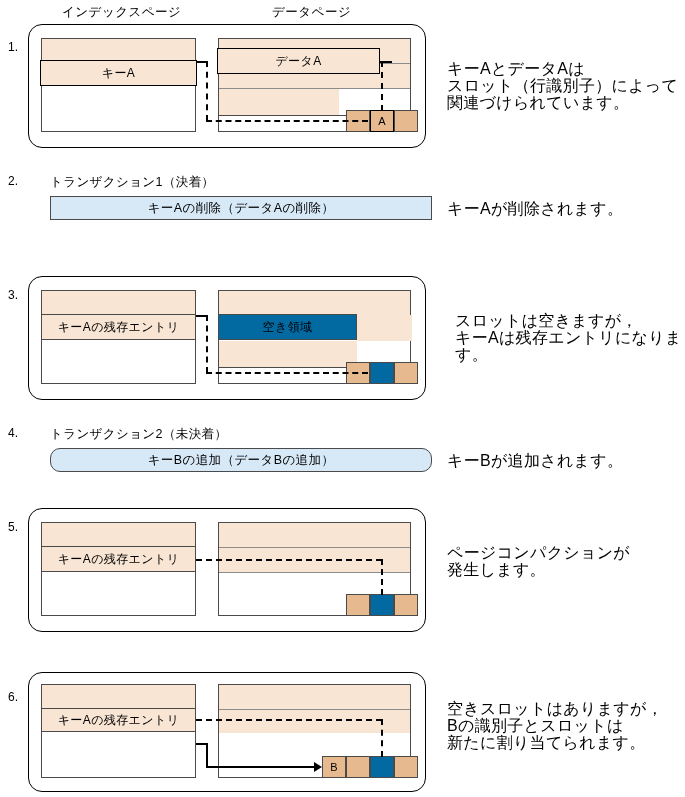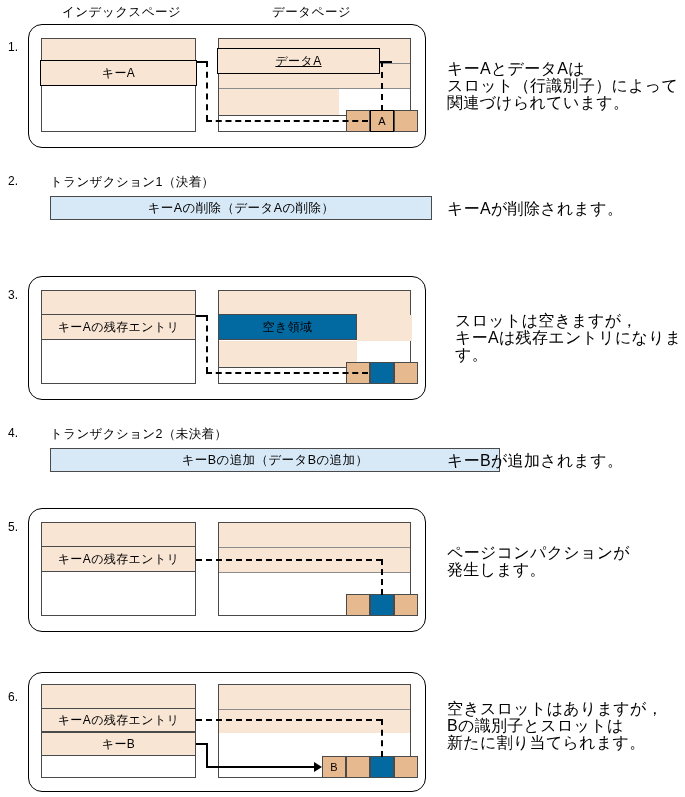--- a/index.html
+++ b/index.html
@@ -64,21 +64,21 @@
     <div class="band tan" style="left:0;top:0;width:100%;height:24px;"></div>
   </div>
   <div class="lbl tan bordk" style="left:40px;top:60px;width:157px;height:26px;">キーA</div>
 
   <div class="page" style="left:218px;top:38px;width:193px;height:94px;">
     <div class="band tan" style="left:0;top:0;width:100%;height:24px;"></div>
     <div class="band tan" style="left:0;top:24px;width:100%;height:26px;border-top:1px solid #8c8c8c;border-bottom:1px solid #8c8c8c;"></div>
     <div class="band tan" style="left:0;top:50px;width:120px;height:26px;"></div>
     <div class="band" style="left:0;top:76px;width:100%;height:16px;border-top:1px solid #4a4a4a;"></div>
   </div>
-  <div class="lbl tan bordk" style="left:217px;top:48px;width:163px;height:26px;text-decoration:underline;">データA</div>
+  <div class="lbl tan bordk" style="left:217px;top:48px;width:163px;height:26px;">データA</div>
 
   <div class="band slot bord" style="left:346px;top:110px;width:24px;height:22px;"></div>
   <div class="lbl slot bordk" style="left:370px;top:110px;width:24px;height:22px;font-size:11px;">A</div>
   <div class="band slot bord" style="left:394px;top:110px;width:24px;height:22px;"></div>
 
   <div class="sol-h" style="left:196px;top:61px;width:12px;"></div>
   <div class="dash-v" style="left:206px;top:61px;height:60px;"></div>
   <div class="dash-h" style="left:206px;top:120px;width:162px;"></div>
   <div class="sol-h" style="left:380px;top:61px;width:12px;"></div>
   <div class="dash-v" style="left:381px;top:61px;height:50px;"></div>
@@ -114,21 +114,21 @@
 
   <div class="sol-h" style="left:196px;top:315px;width:12px;"></div>
   <div class="dash-v" style="left:206px;top:315px;height:58px;"></div>
   <div class="dash-h" style="left:206px;top:372px;width:162px;"></div>
 
   <div class="note" style="left:455px;top:312px;">スロットは空きますが，
 キーAは残存エントリになります。</div>
 
   <div class="stepnum" style="left:8px;top:426px;">4.</div>
   <div class="txtitle" style="left:50px;top:426px;">トランザクション2（未決着）</div>
-  <div class="txbar" style="left:50px;top:448px;width:450px;height:24px;">キーBの追加（データBの追加）</div>
+  <div class="txbar" style="left:50px;top:448px;width:382px;height:24px;border-radius:10px;">キーBの追加（データBの追加）</div>
   <div class="note" style="left:447px;top:452px;">キーBが追加されます。</div>
 
   <div class="stepnum" style="left:8px;top:520px;">5.</div>
   <div class="capsule" style="left:28px;top:508px;width:396px;height:122px;"></div>
 
   <div class="page" style="left:41px;top:522px;width:155px;height:94px;">
     <div class="band tan" style="left:0;top:0;width:100%;height:24px;"></div>
   </div>
   <div class="lbl tan bord" style="left:41px;top:546px;width:155px;height:26px;">キーAの残存エントリ</div>
 
@@ -147,21 +147,20 @@
   <div class="note" style="left:447px;top:544px;">ページコンパクションが
 発生します。</div>
 
   <div class="stepnum" style="left:8px;top:690px;">6.</div>
   <div class="capsule" style="left:28px;top:672px;width:396px;height:118px;"></div>
 
   <div class="page" style="left:41px;top:684px;width:155px;height:94px;">
     <div class="band tan" style="left:0;top:0;width:100%;height:24px;"></div>
   </div>
   <div class="lbl tan bord" style="left:41px;top:708px;width:155px;height:24px;">キーAの残存エントリ</div>
-  <div class="lbl tan bord" style="left:41px;top:732px;width:155px;height:24px;">キーB</div>
 
   <div class="page" style="left:218px;top:684px;width:193px;height:94px;">
     <div class="band tan" style="left:0;top:0;width:100%;height:24px;"></div>
     <div class="band tan" style="left:0;top:24px;width:100%;height:24px;border-top:1px solid #8c8c8c;"></div>
   </div>
 
   <div class="lbl slot bord" style="left:322px;top:756px;width:24px;height:22px;font-size:11px;">B</div>
   <div class="band slot bord" style="left:346px;top:756px;width:24px;height:22px;"></div>
   <div class="band white bord" style="left:370px;top:756px;width:24px;height:22px;"></div>
   <div class="band slot bord" style="left:394px;top:756px;width:24px;height:22px;"></div>

